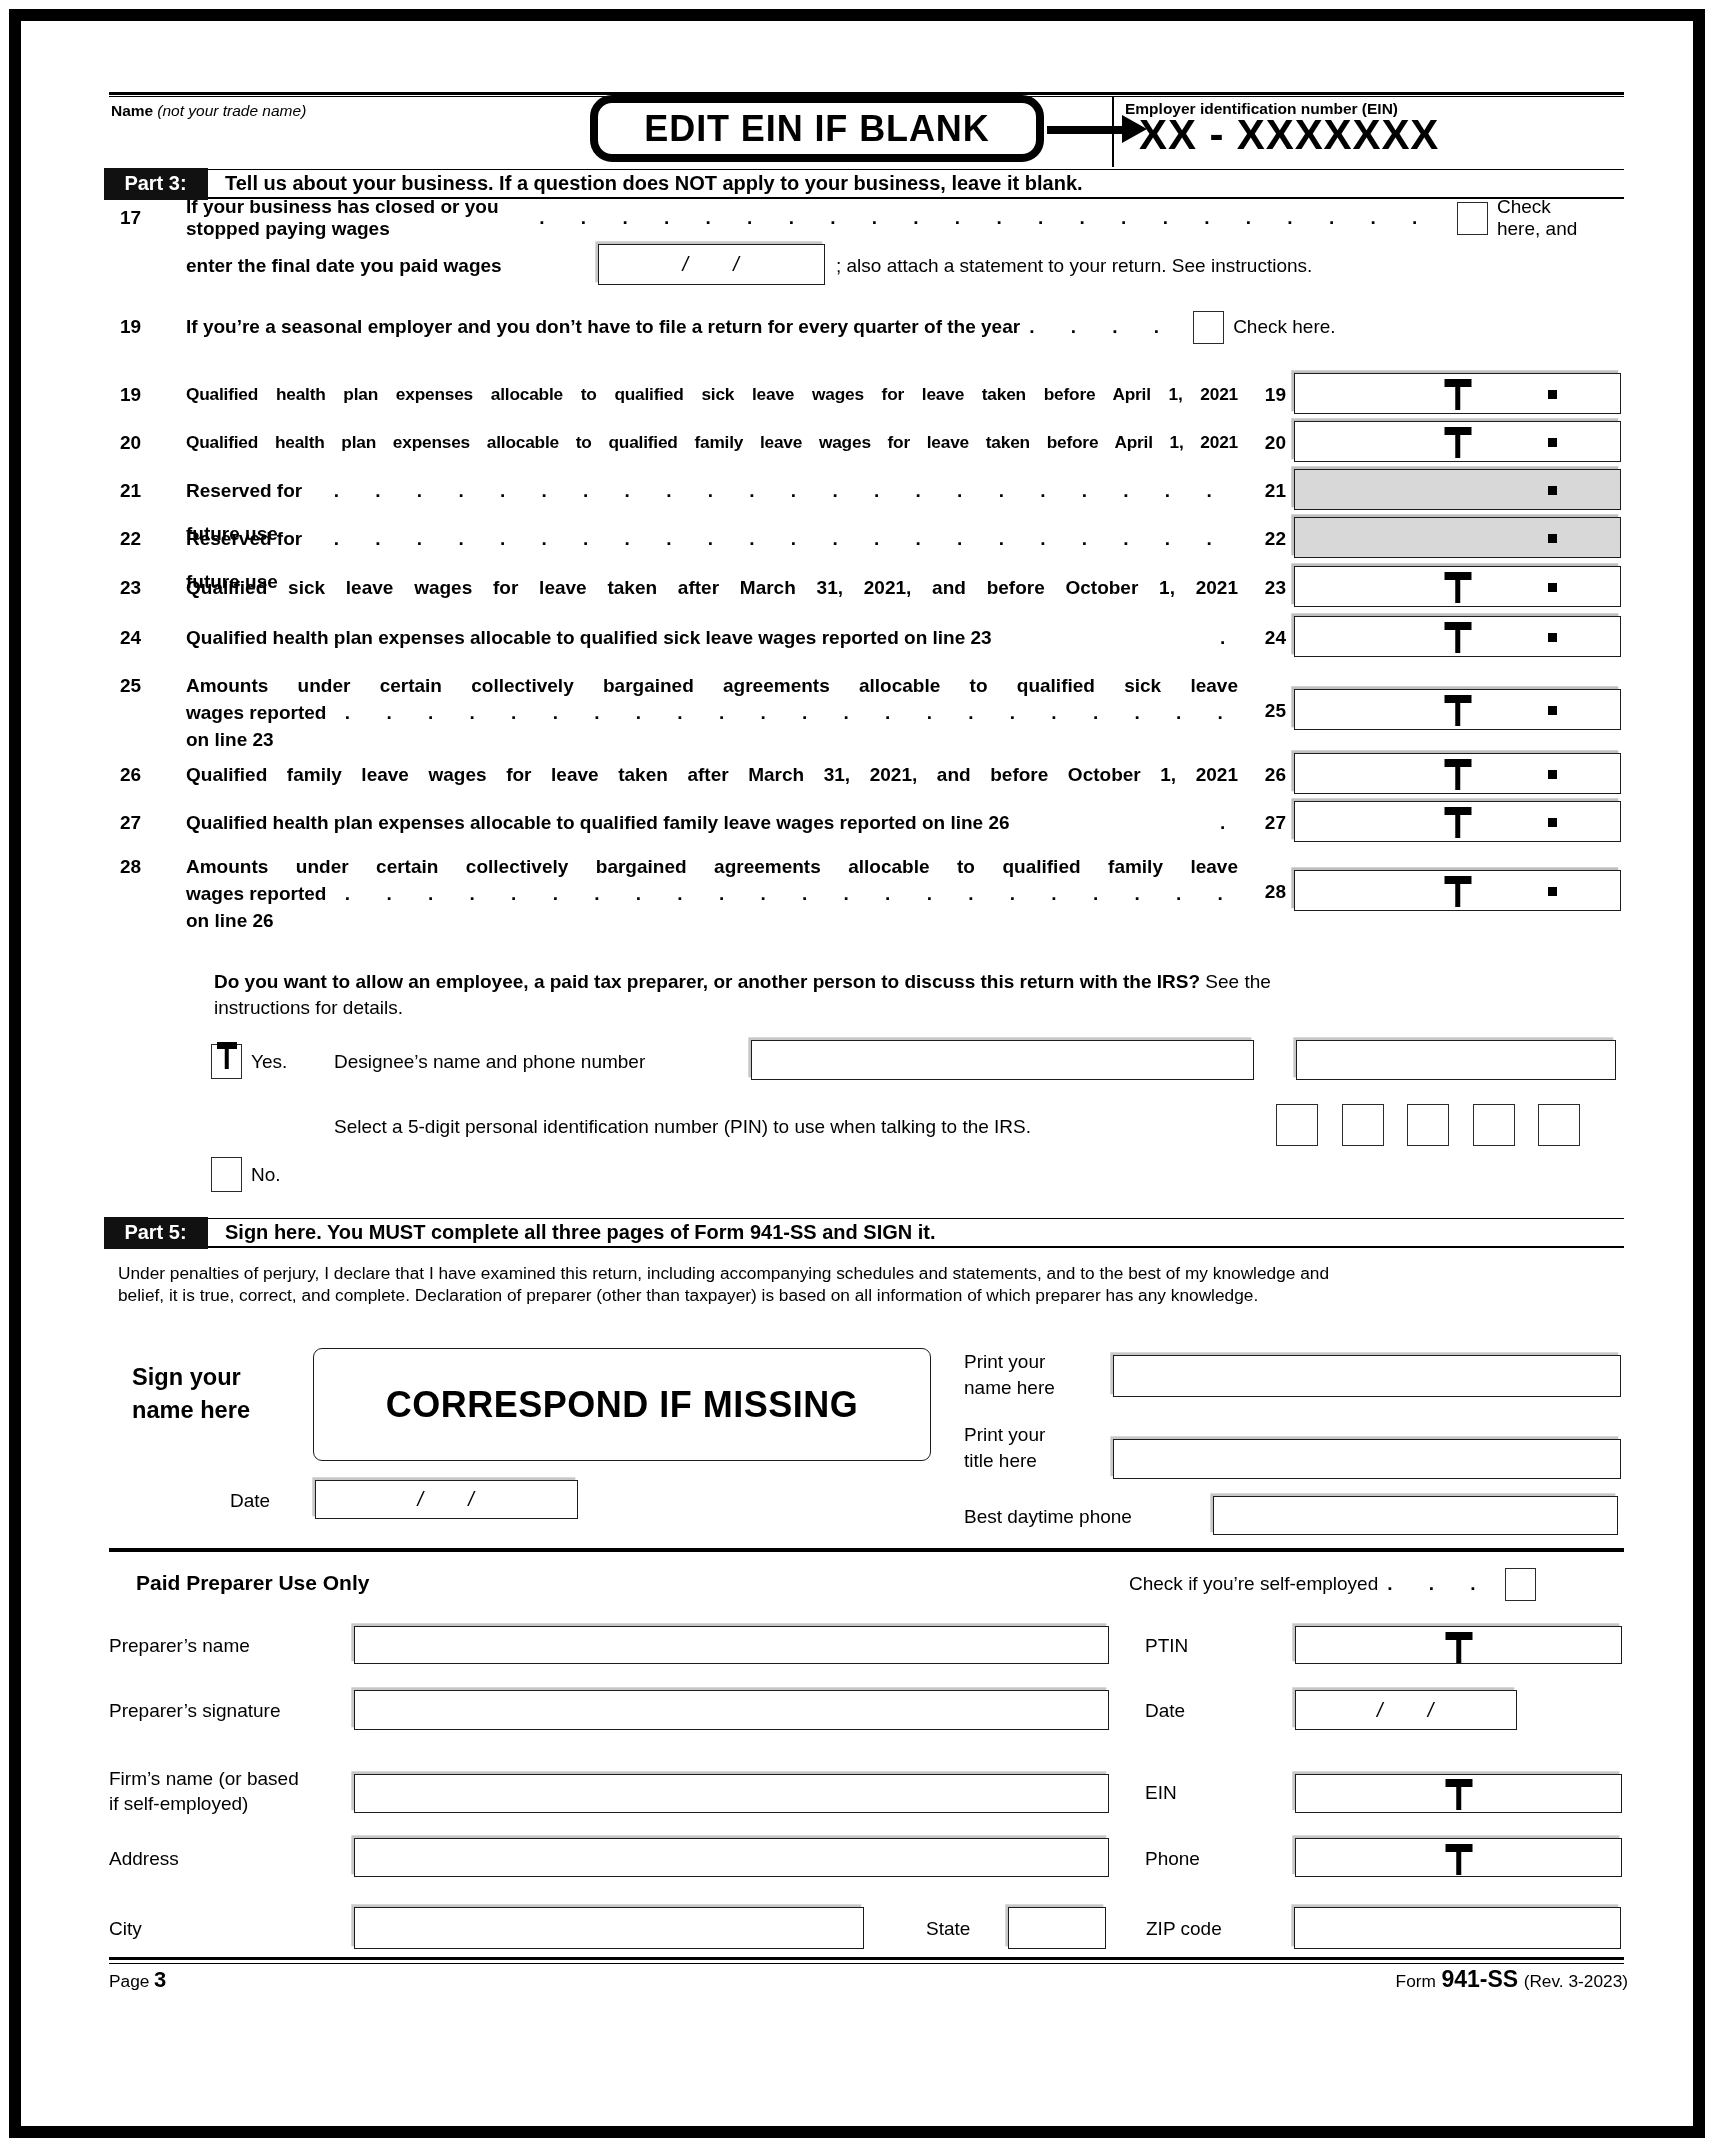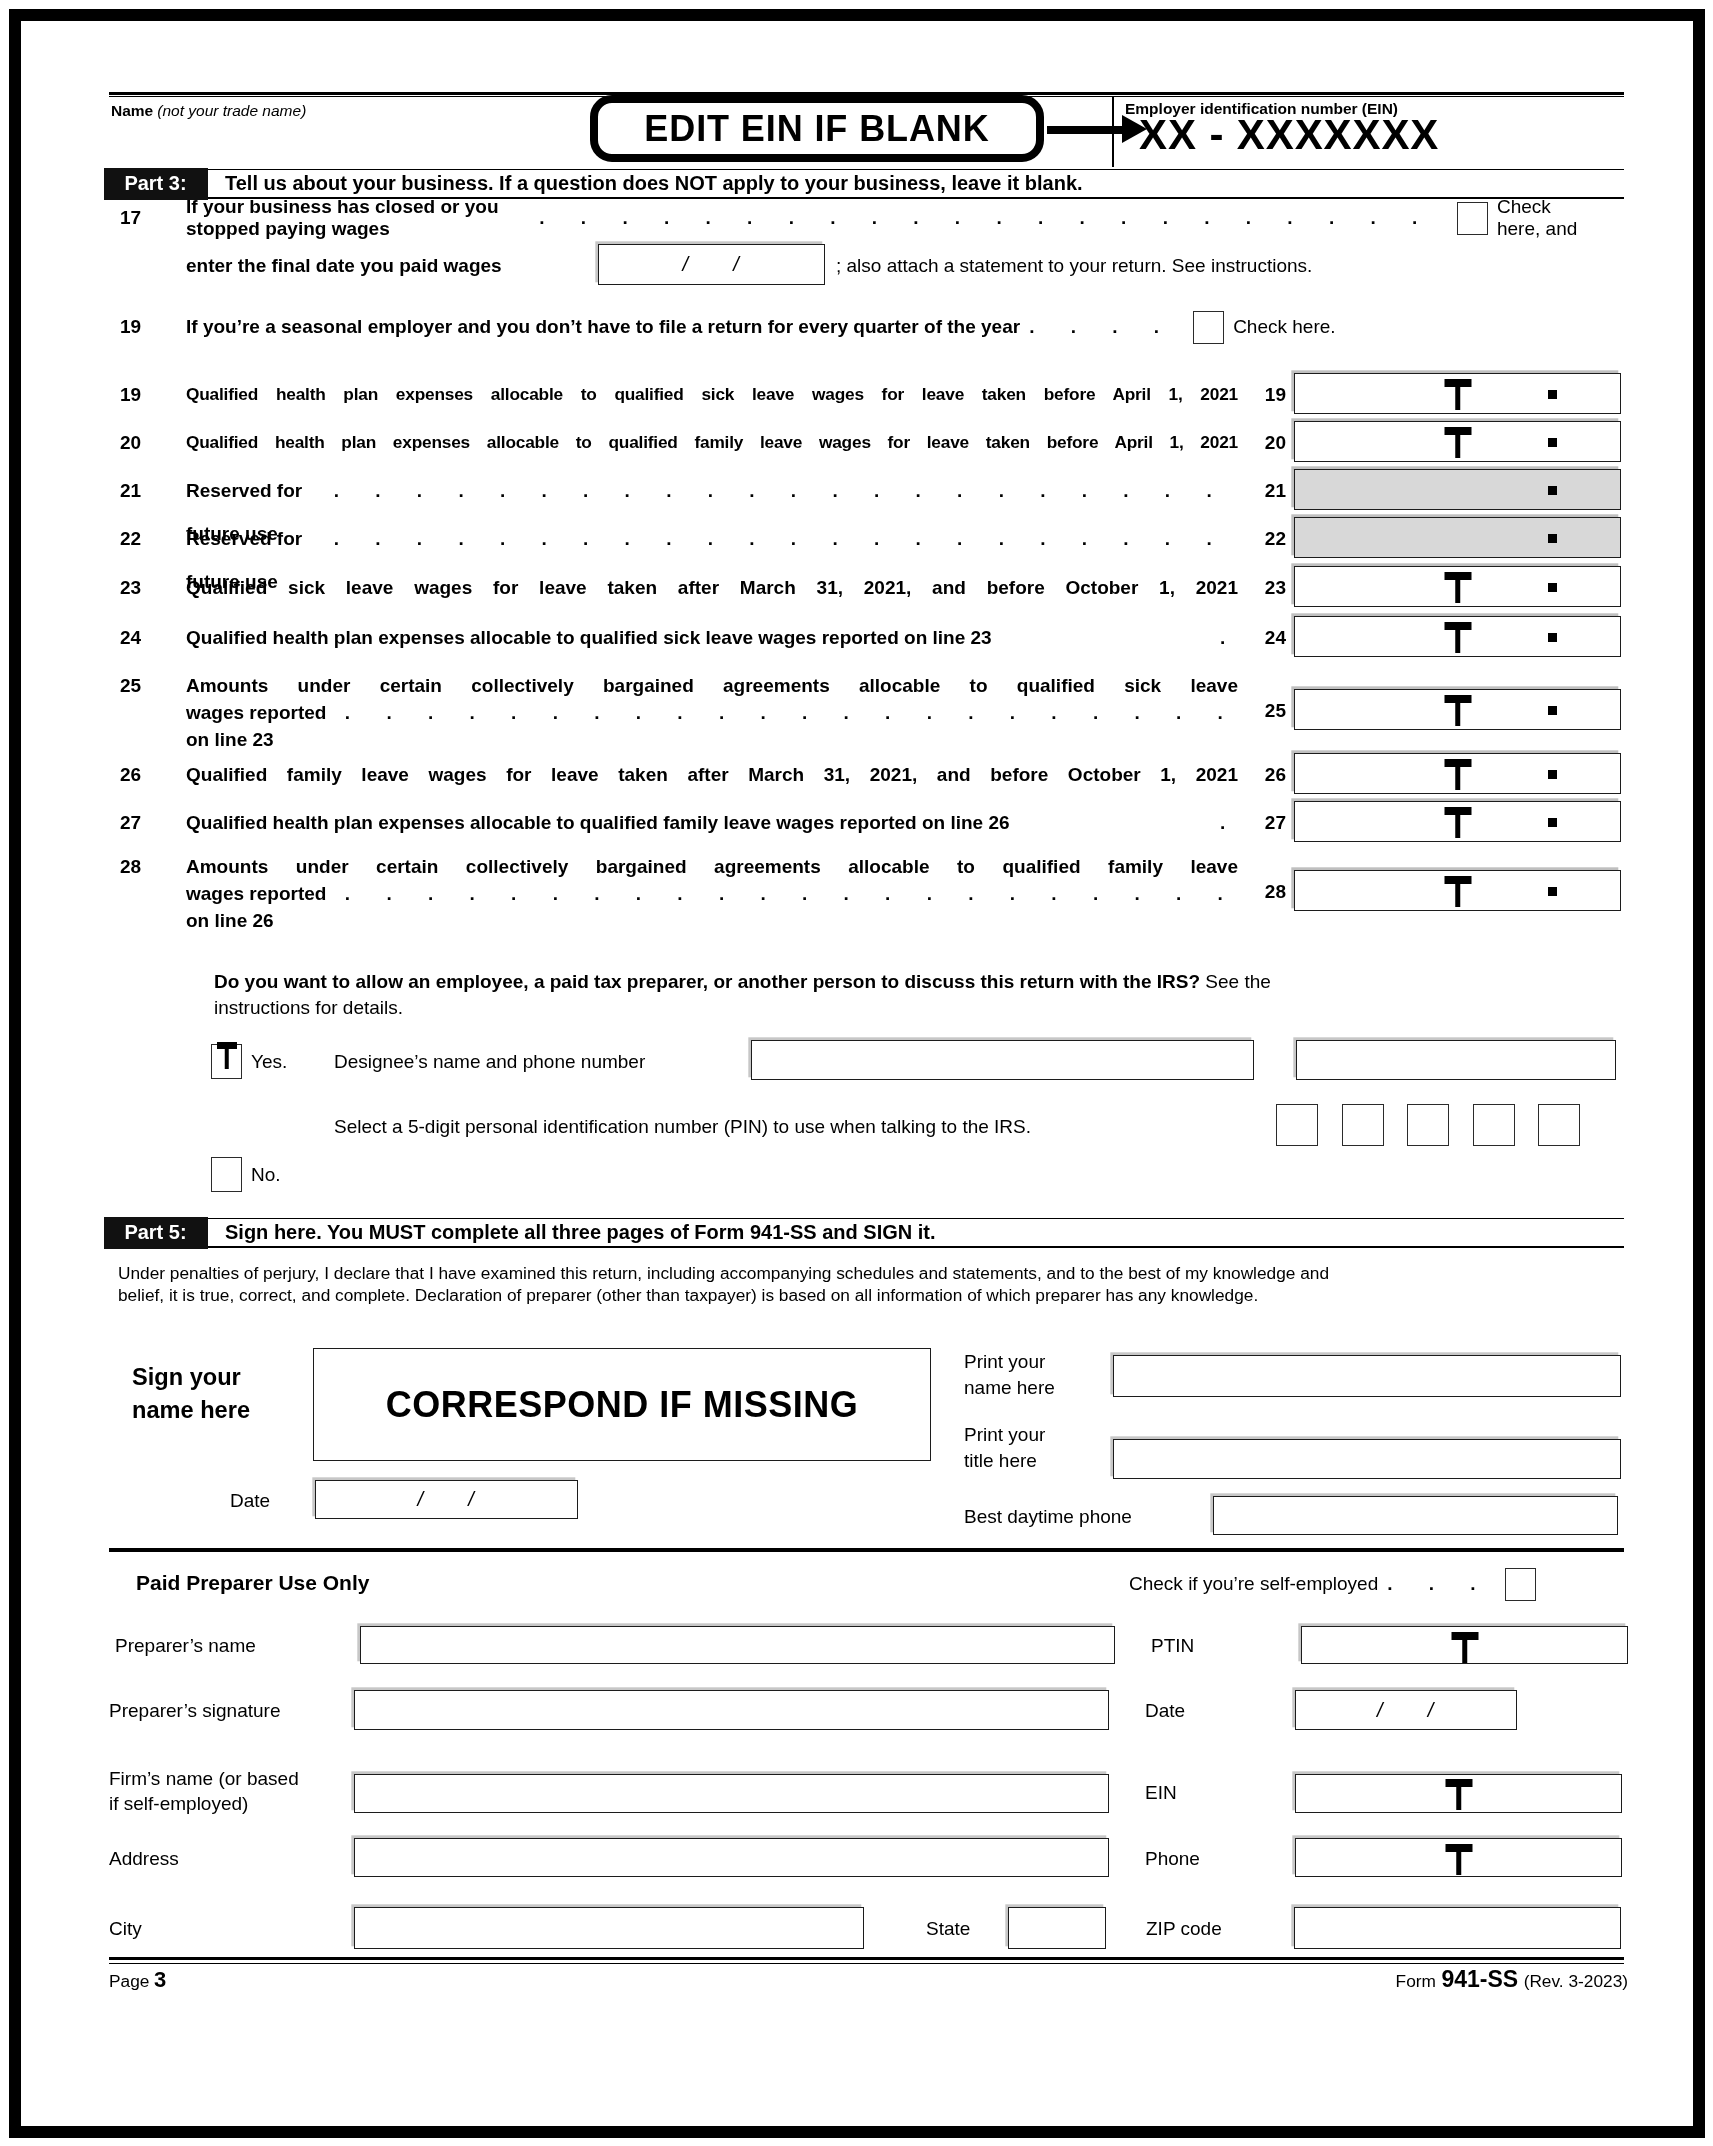--- a/index.html
+++ b/index.html
@@ -277,21 +277,21 @@
   </div>
   <div class="abs t19" style="left:118px;top:1262px;width:1509px;line-height:22px;">
     <div>Under penalties of perjury, I declare that I have examined this return, including accompanying schedules and statements, and to the best of my knowledge and</div>
     <div>belief, it is true, correct, and complete. Declaration of preparer (other than taxpayer) is based on all information of which preparer has any knowledge.</div>
   </div>
 
   <div class="abs b" style="left:132px;top:1361px;font-size:23.6px;line-height:33px;">
     <div>Sign your</div>
     <div>name here</div>
   </div>
-  <div class="ibox sign-stamp" style="left:313px;top:1348px;width:616px;height:111px;box-shadow:none;border-width:1.8px;">
+  <div class="ibox sign-stamp" style="left:313px;top:1348px;width:616px;height:111px;box-shadow:none;border-width:1.8px;border-radius:9px;">
     <span>CORRESPOND IF MISSING</span>
   </div>
 
   <div class="abs lbl21" style="left:964px;top:1349px;line-height:26px;">
     <div>Print your</div>
     <div>name here</div>
   </div>
   <div class="ibox" style="left:1113px;top:1355px;width:506px;height:40px;"></div>
 
   <div class="abs lbl21" style="left:964px;top:1422px;line-height:26px;">
@@ -310,21 +310,21 @@
 
   <div class="rule" style="left:109px;top:1548px;width:1515px;height:3.6px;"></div>
 
   <span class="abs b" style="left:136px;top:1571px;font-size:21px;">Paid Preparer Use Only</span>
   <div class="abs" style="left:1129px;top:1566px;width:498px;height:36px;display:flex;align-items:center;">
     <span class="lbl21">Check if you’re self-employed</span>
     <span class="leader" style="max-width:109px;"></span>
     <span class="cb" style="width:29px;height:31px;margin-right:5.5px;"></span>
   </div>
 
-  <div class="abs" style="left:115px;top:1626px;width:1518px;height:40px;">
+  <div class="abs" style="left:109px;top:1626px;width:1518px;height:40px;">
     <span class="abs lbl21" style="left:0;line-height:40px;">Preparer’s name</span>
     <div class="ibox" style="left:245px;top:0;width:753px;height:36px;"></div>
     <span class="abs lbl21" style="left:1036px;line-height:40px;">PTIN</span>
     <div class="ibox" style="left:1186px;top:0;width:325px;height:36px;">
       <span class="tcur"></span>
     </div>
   </div>
 
   <div class="abs" style="left:109px;top:1690px;width:1518px;height:42px;">
     <span class="abs lbl21" style="left:0;line-height:42px;">Preparer’s signature</span>

